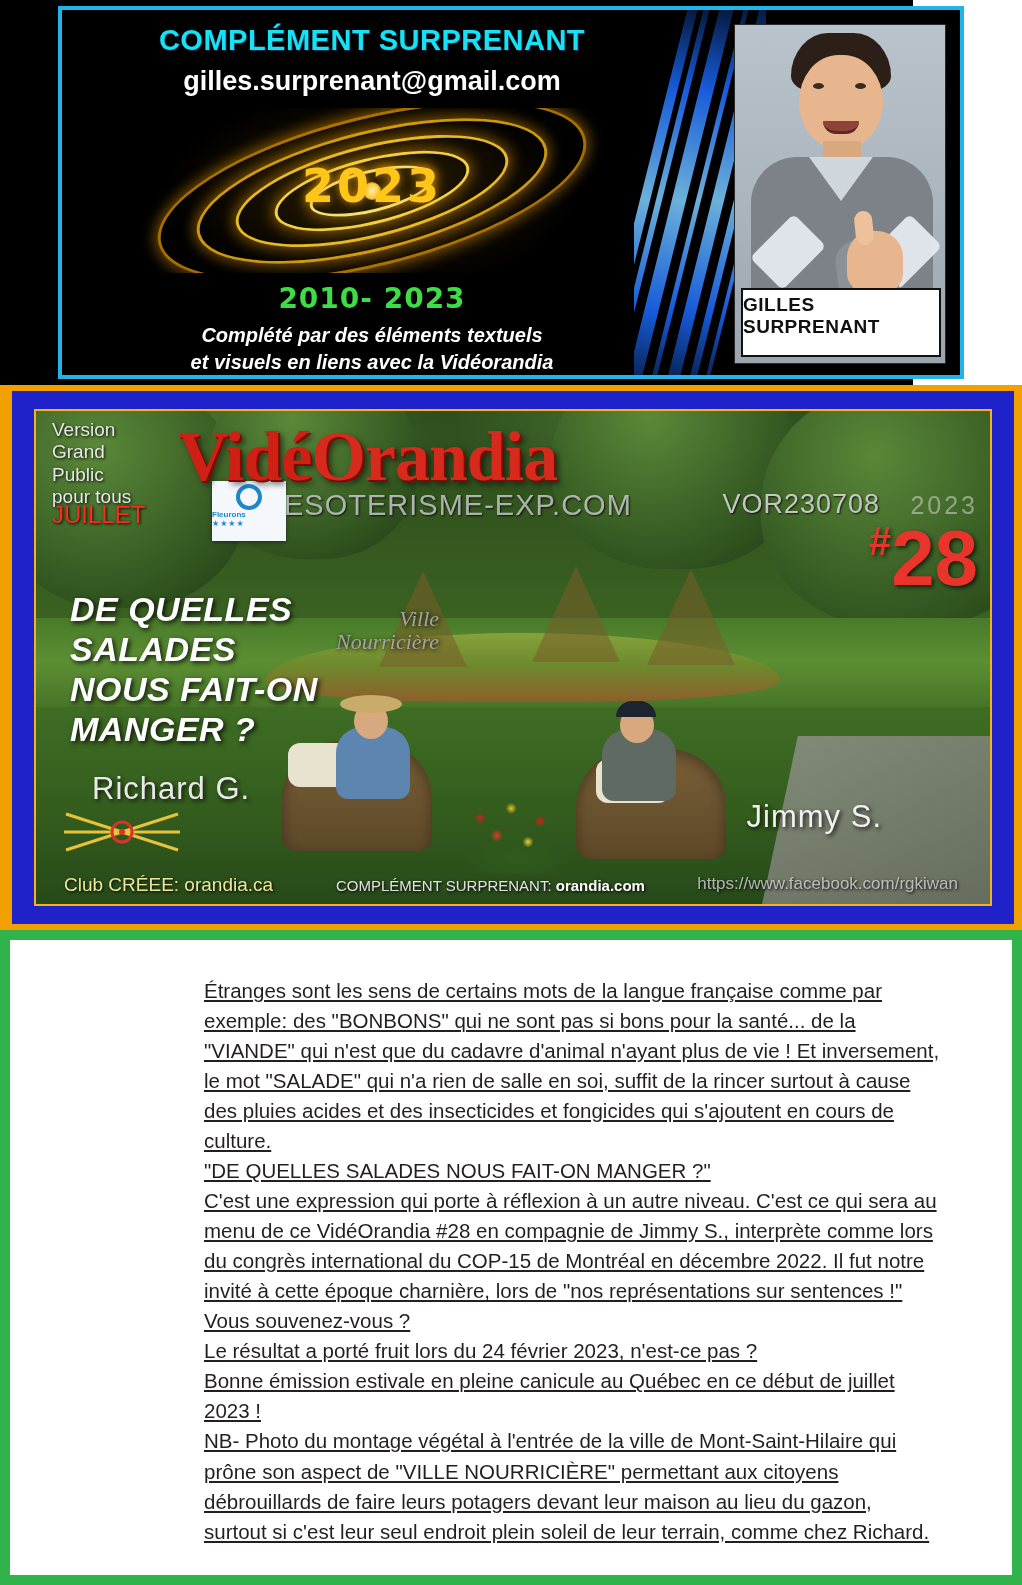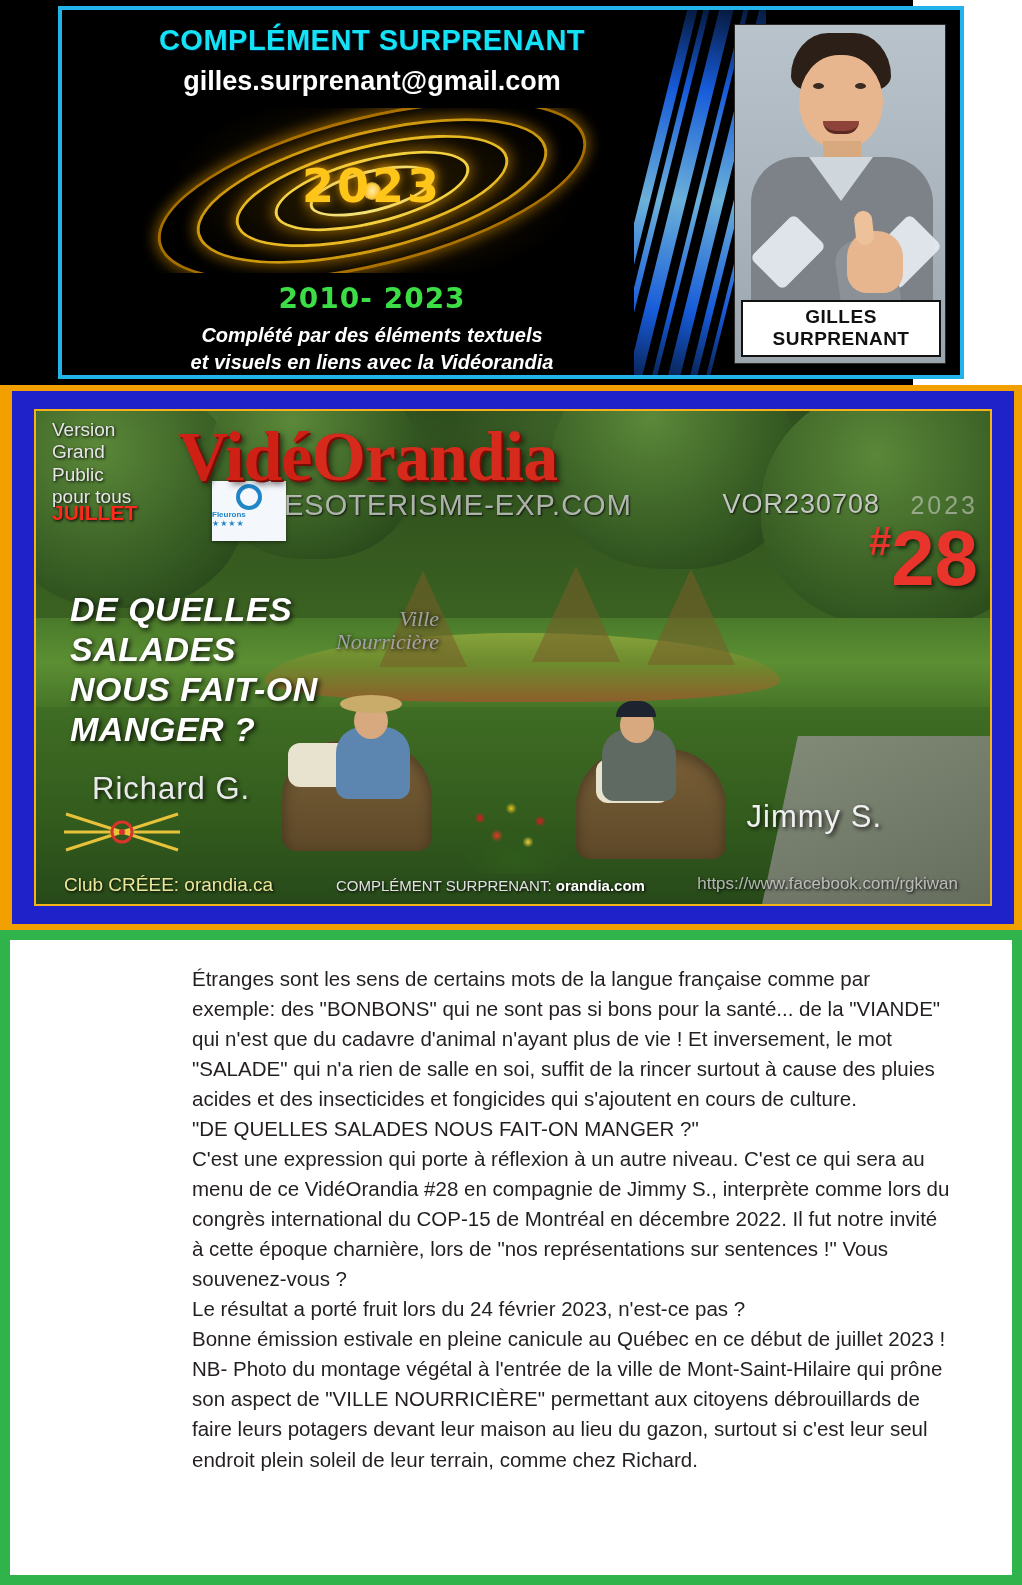--- a/index.html
+++ b/index.html
@@ -208,24 +208,23 @@
     position: absolute; left: 120px; top: 186px;
     width: 18px; height: 34px;
     border-radius: 9px;
     background: #edc29a;
     transform: rotate(-6deg);
   }
   .p-nameplate {
     position: absolute;
     left: 6px; bottom: 6px;
     width: 200px;
-    padding: 4px 0 5px;
+    padding: 4px 0 17px;
     background: #ffffff;
     border: 2px solid #111;
-    text-align: center;
     color: #111;
     font-size: 19px;
     font-weight: bold;
     letter-spacing: 0.5px;
   }
 
   
   .panel-thumb {
     position: relative;
     width: 1022px;
@@ -331,21 +330,21 @@
       radial-gradient(ellipse 60% 50% at 50% 80%, #2f5c1c 0%, rgba(0,0,0,0) 75%);
   }
   
   .t-version {
     position: absolute; left: 16px; top: 8px;
     color: #e6e6e6; font-size: 19px; line-height: 1.18;
     text-shadow: 1px 1px 3px #000;
   }
   .t-month {
     position: absolute; left: 16px; top: 90px;
-    color: #ff2a1c; font-size: 21px; font-weight: bold;
+    color: #ff2a1c; font-size: 24px; font-weight: normal;
     text-shadow: 1px 1px 3px #000;
   }
   .t-logo {
     position: absolute; left: 142px; top: 6px;
     font-size: 70px; font-weight: bold;
     color: #cf2016;
     letter-spacing: -1px;
     text-shadow: 2px 2px 0 #7a0d07, 4px 4px 6px rgba(0,0,0,0.6);
     font-family: "Liberation Serif", serif;
   }
@@ -449,25 +448,26 @@
     background: #2fb34a;
     padding: 10px;
   }
   .text-card {
     width: 1002px; height: 635px;
     background: #ffffff;
     padding: 24px 60px 10px 182px;
     overflow: hidden;
   }
   .text-card p {
-    margin: 0;
+    margin: 12px;
     color: #231f20;
     font-size: 20.5px;
     line-height: 1.465;
     font-family: "Liberation Sans", sans-serif;
+    text-decoration: underline;
   }
 </style>
 </head>
 <body>
 
 <div class="panel-banner">
   <div class="banner-inner">
 
     <div class="banner-title">COMPLÉMENT SURPRENANT</div>
     <div class="banner-email">gilles.surprenant@gmail.com</div>

